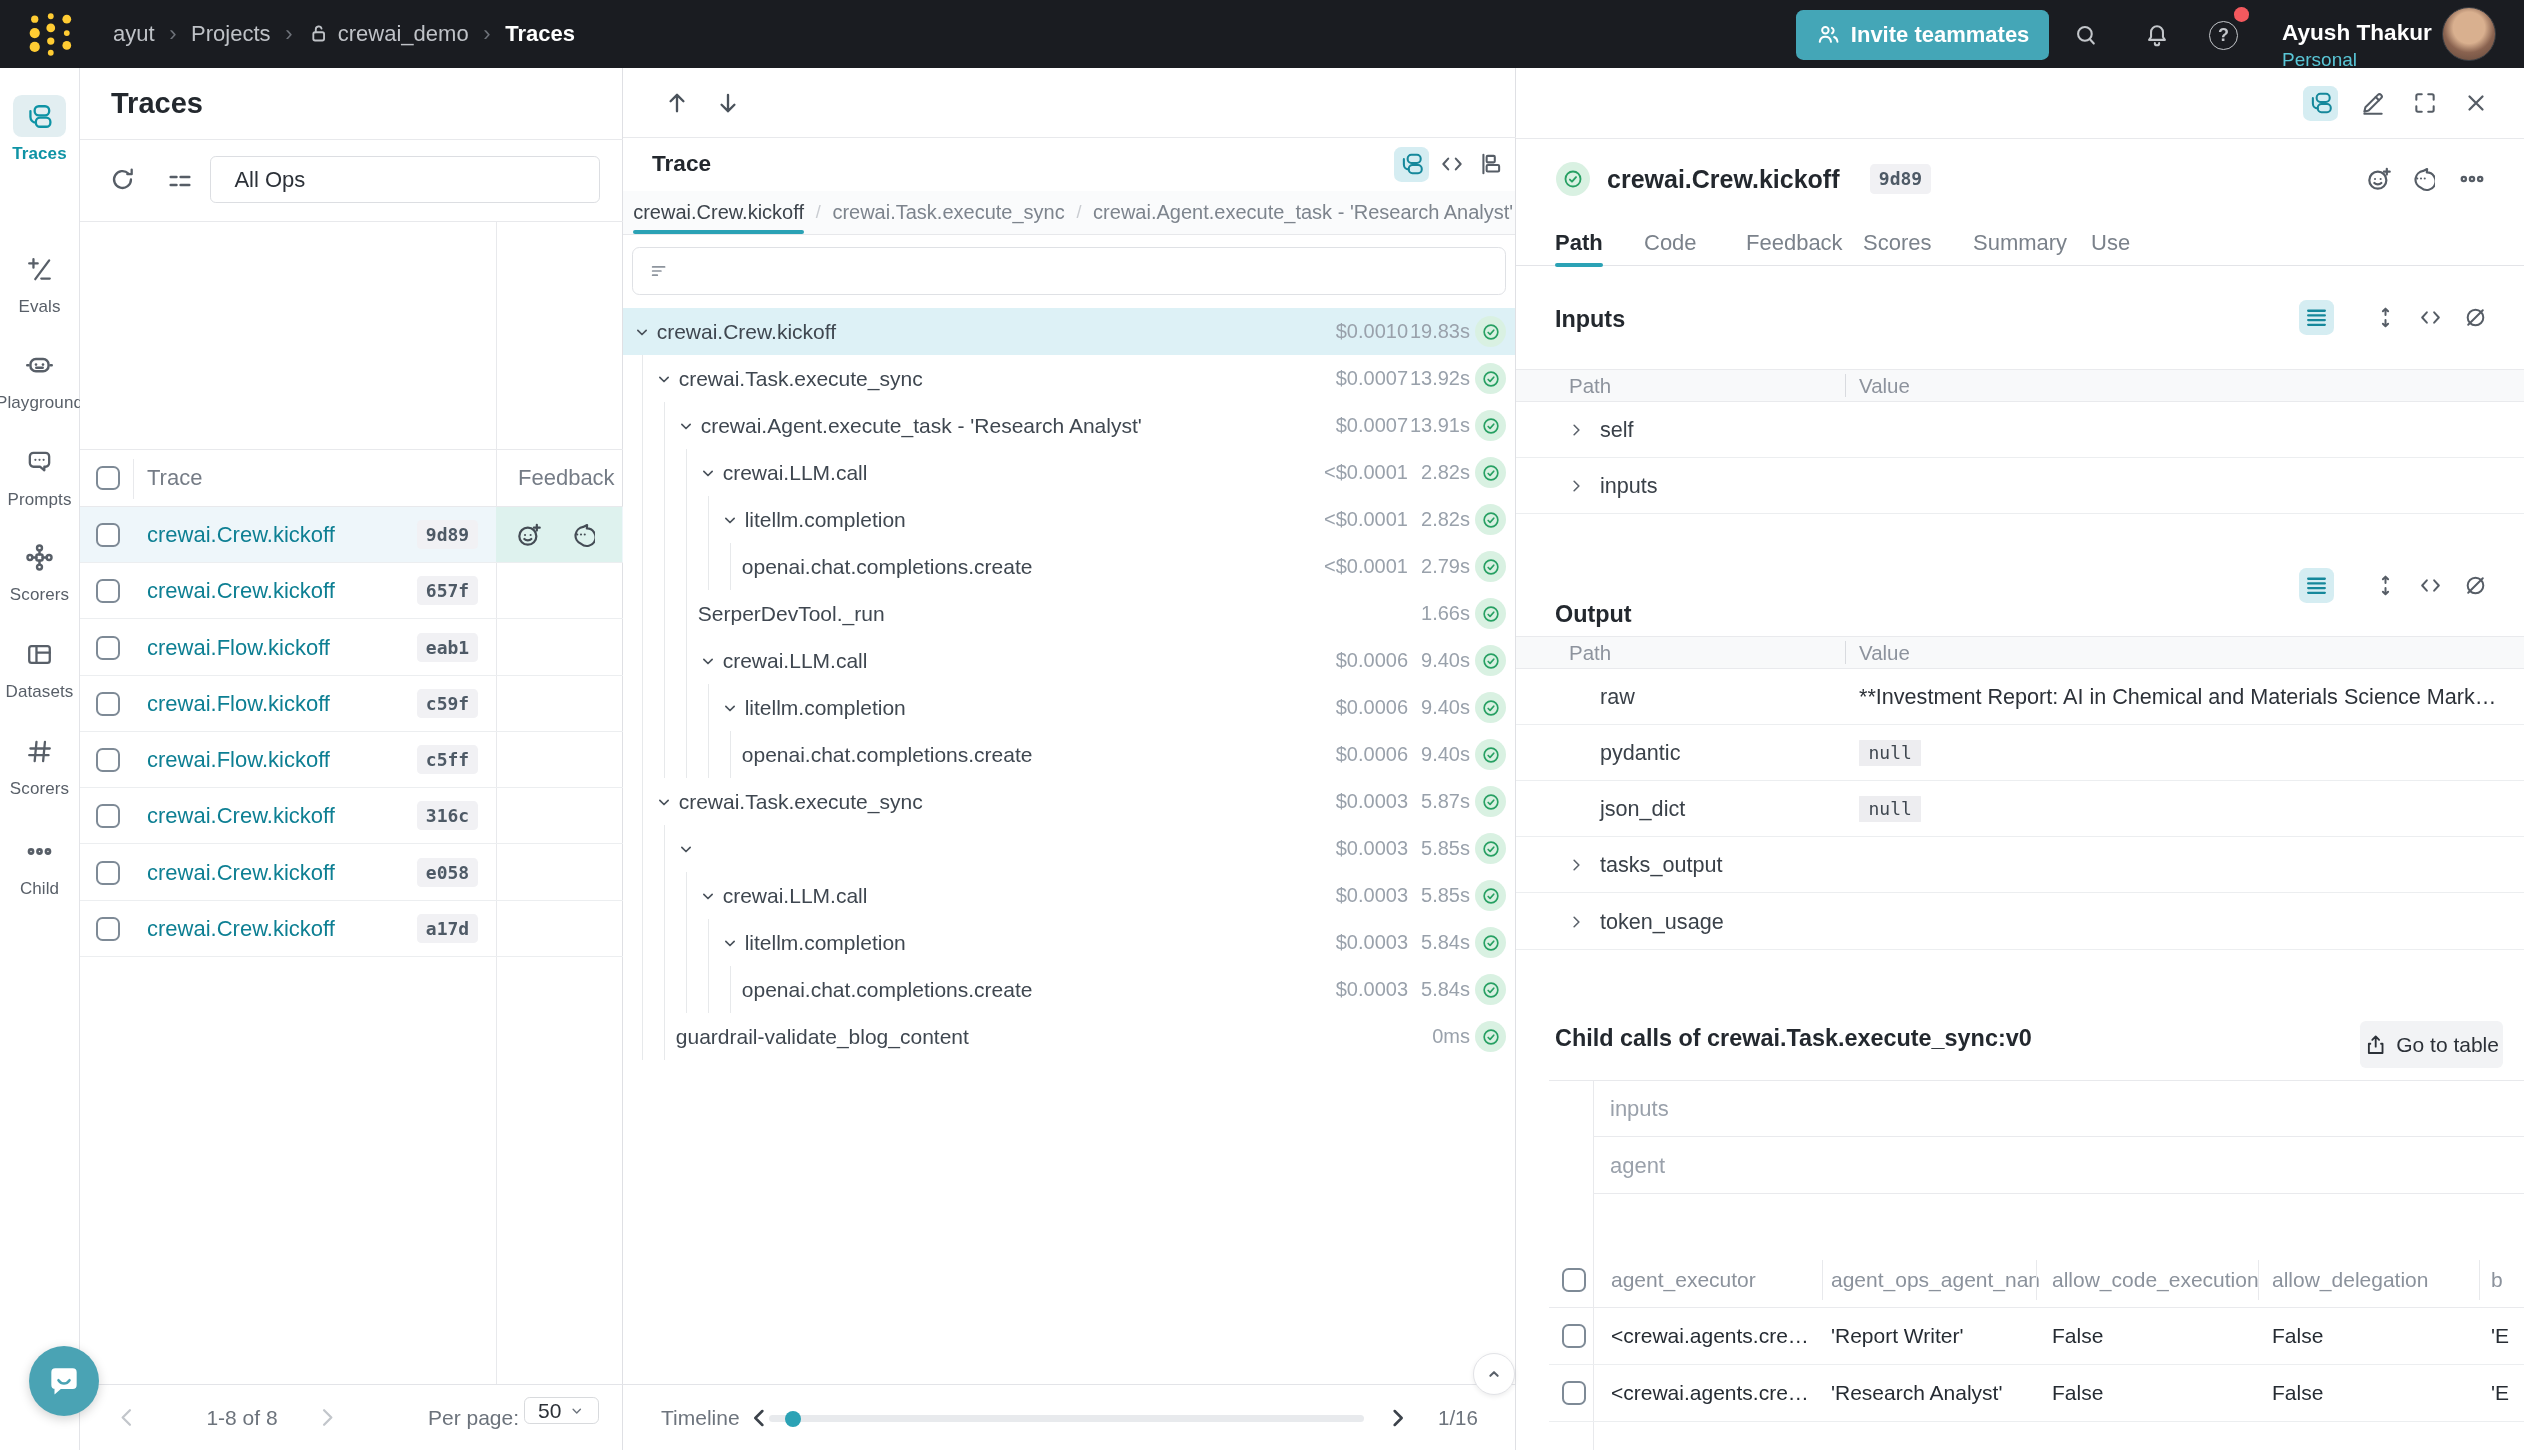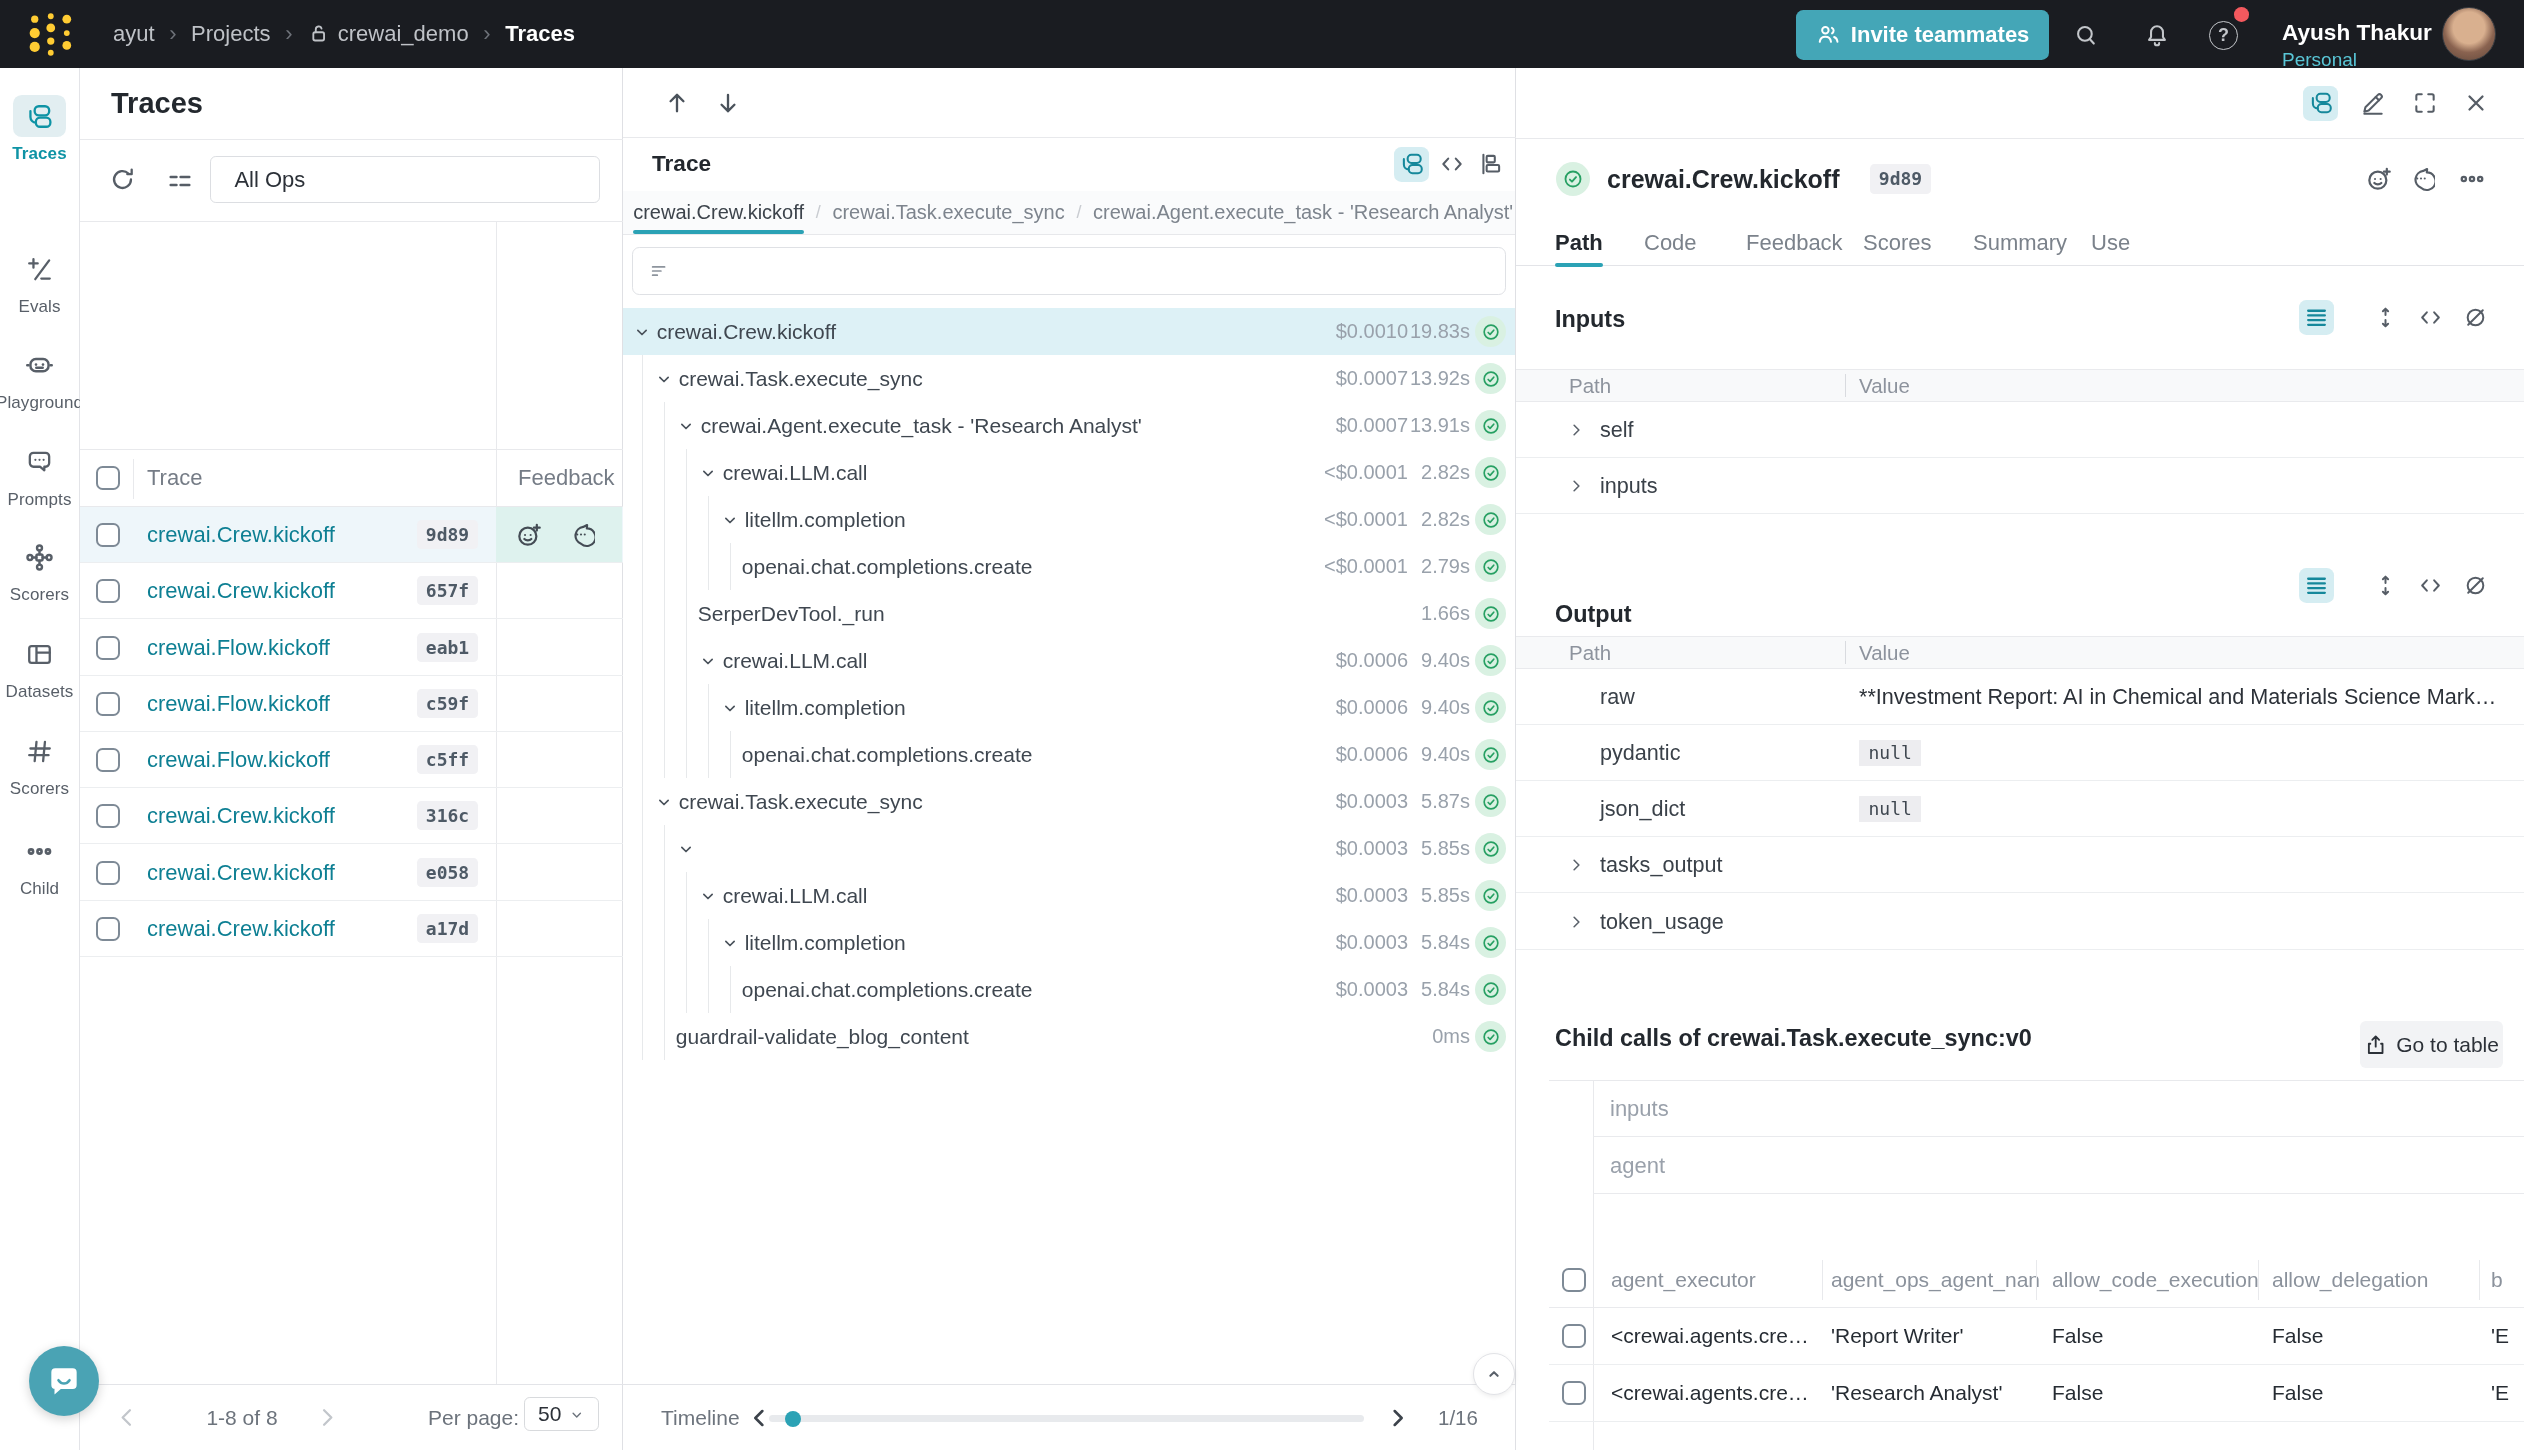--- a/index.html
+++ b/index.html
@@ -335,21 +335,21 @@
           <path d="m14 6-6 6 6 6"></path>
         </svg>
       </span>
     <span class="abs pgr" style="left:96px;top:50%;transform:translateY(-50%);width:132px;text-align:center">1-8 of 8</span>
     <span class="abs pgchev" style="left:232px;top:17.5px">
         <svg class="ic" width="29" height="29" viewBox="0 0 24 24">
           <path d="m10 6 6 6-6 6"></path>
         </svg>
       </span>
     <span class="abs pgr" style="left:348px;top:50%;transform:translateY(-50%)">Per page:</span>
-    <div class="seldd" style="left:444px;top:12.4px;width:75px;height:34px">
+    <div class="seldd" style="left:444px;top:12.4px;width:75px;height:27px">
       <span>50</span>
       <svg class="ic" width="17.5" height="17.5" viewBox="0 0 24 24" style="color:#6c737c">
           <path d="m7 10 5 5 5-5"></path>
         </svg>
     </div>
   </div>
 </div>
 
 <div id="mp">
   <div class="abs" style="left:40px;top:20.5px;color:#4a525b">

